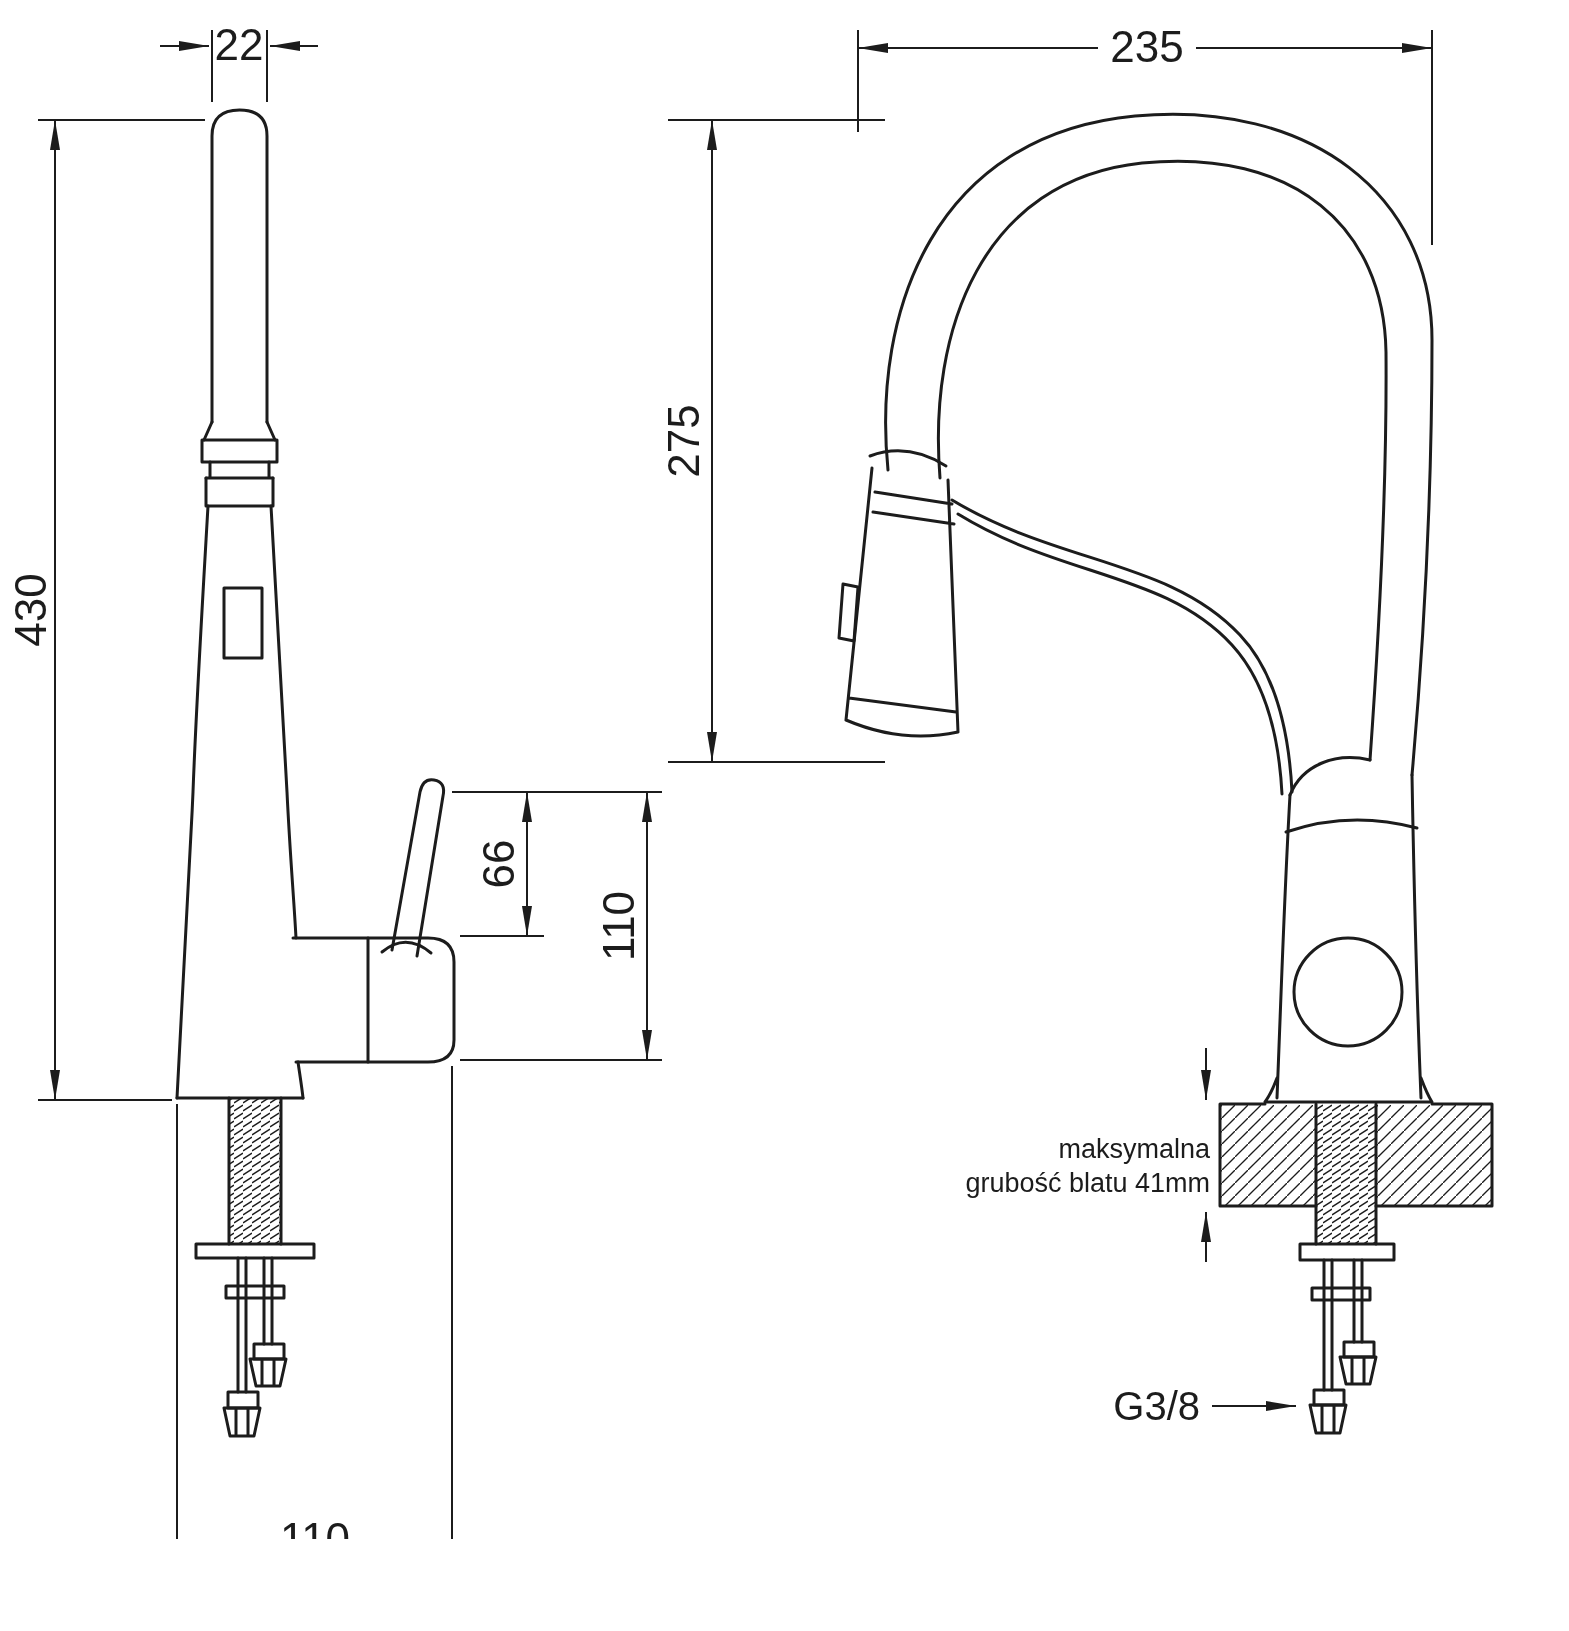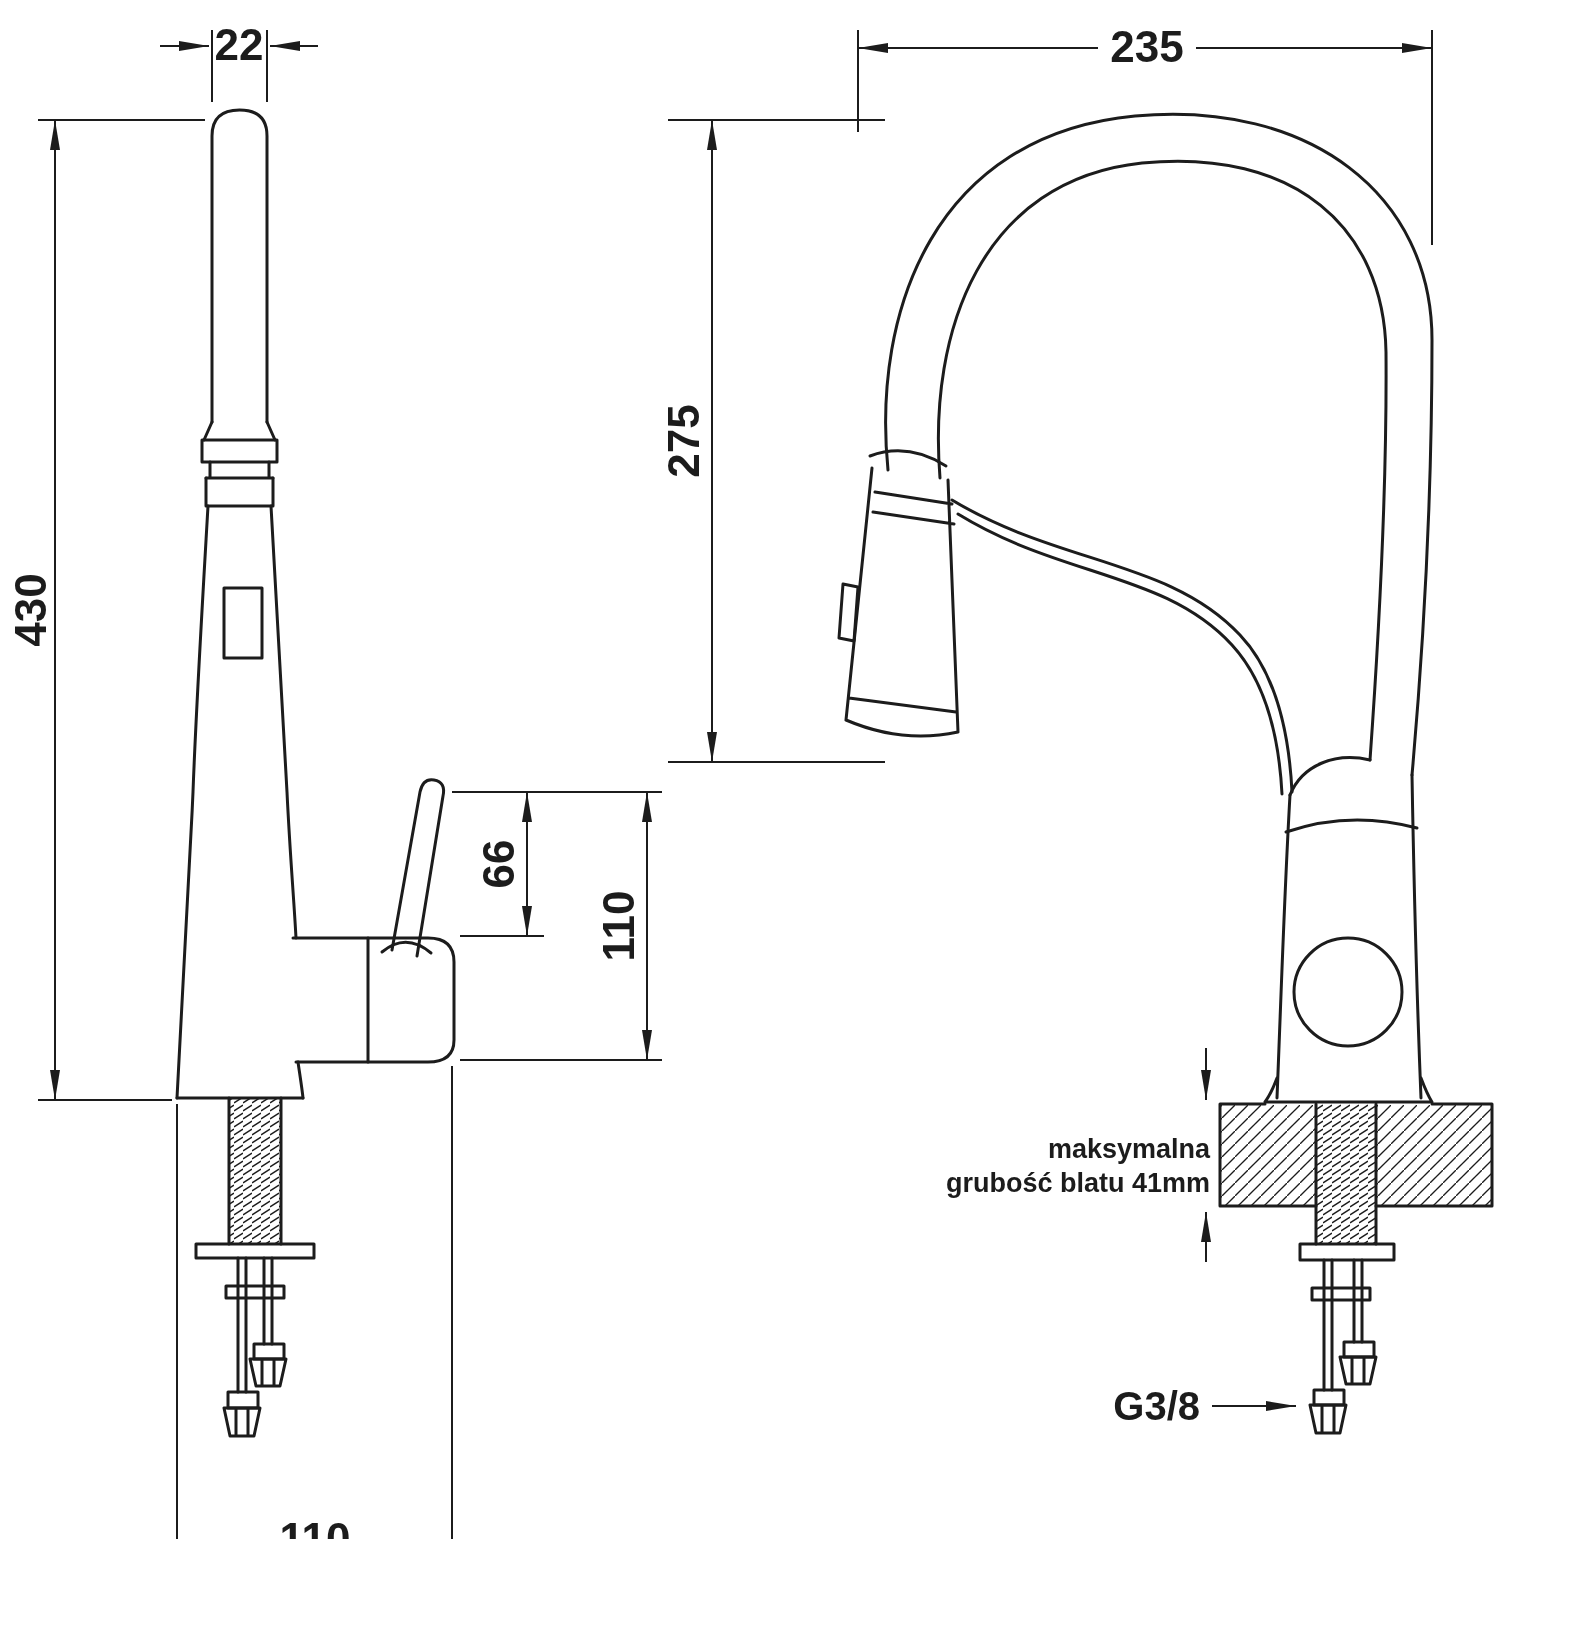--- a/index.html
+++ b/index.html
@@ -1,16 +1,16 @@
 <!DOCTYPE html>
 <html><head>
 <meta charset="utf-8">
 <style>
   html,body{margin:0;padding:0;background:#ffffff;}
-  .stage{position:relative;width:1569px;height:1539px;background:#ffffff;overflow:hidden;font-weight:bold;}
+  .stage{position:relative;width:1569px;height:1539px;background:#ffffff;overflow:hidden;}
   svg{display:block;}
   svg text{font-family:"Liberation Sans","DejaVu Sans",sans-serif;fill:#1c1c1c;}
   .ol{fill:none;stroke:#1c1c1c;stroke-width:3;stroke-linecap:round;stroke-linejoin:round;}
   .dl{fill:none;stroke:#1c1c1c;stroke-width:2;stroke-linecap:butt;}
   .dim{font-size:44px;}
   .note{font-size:27px;}
   .g38{font-size:40px;}
 </style>
 </head>
 <body>

